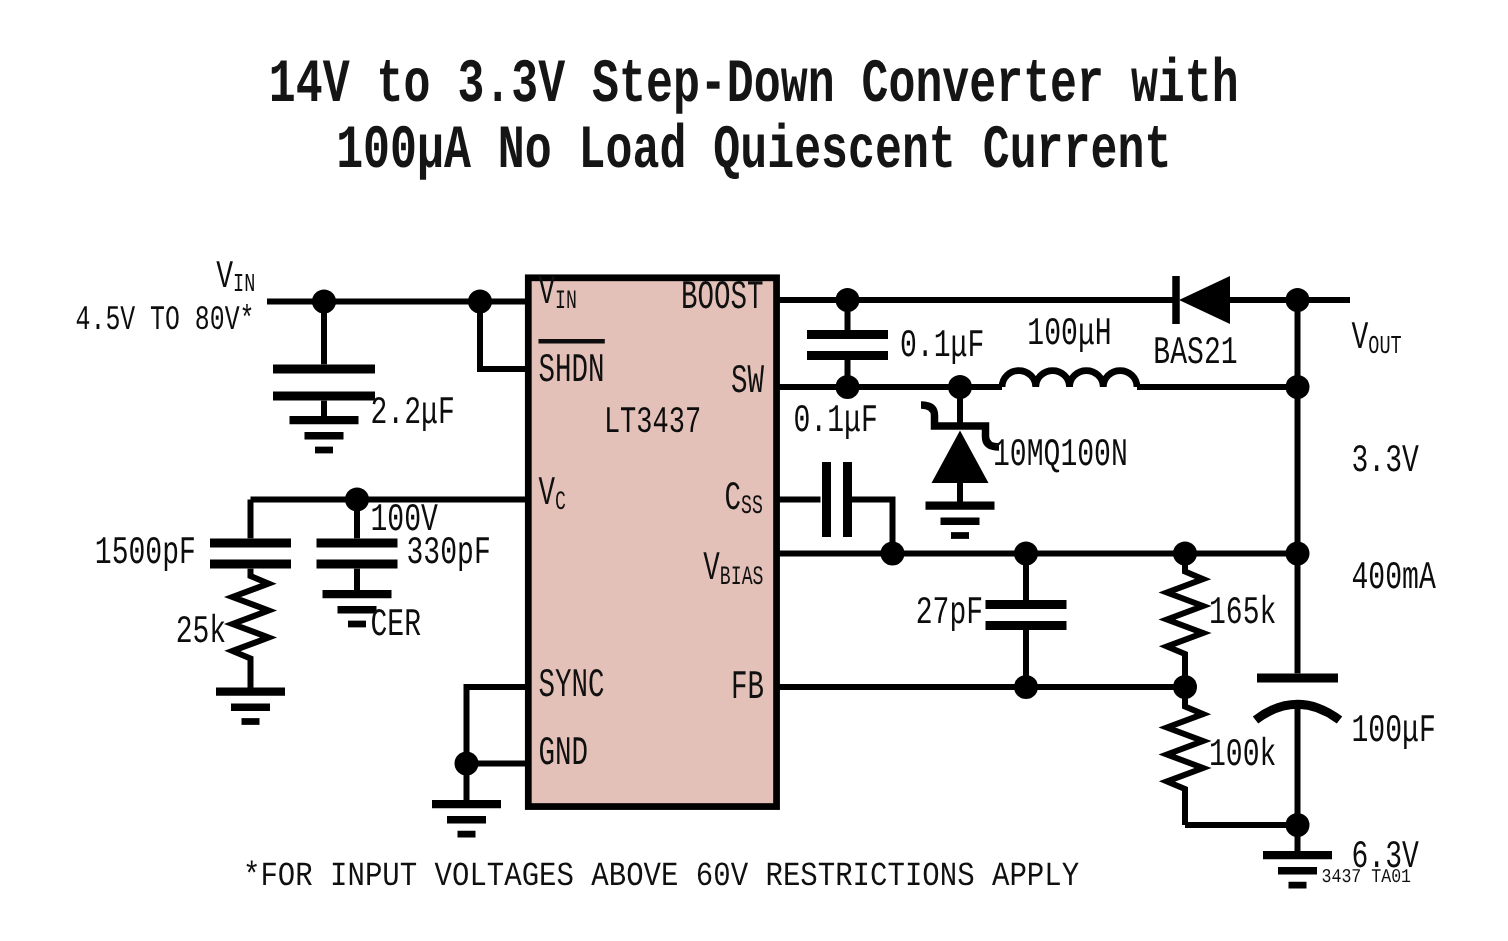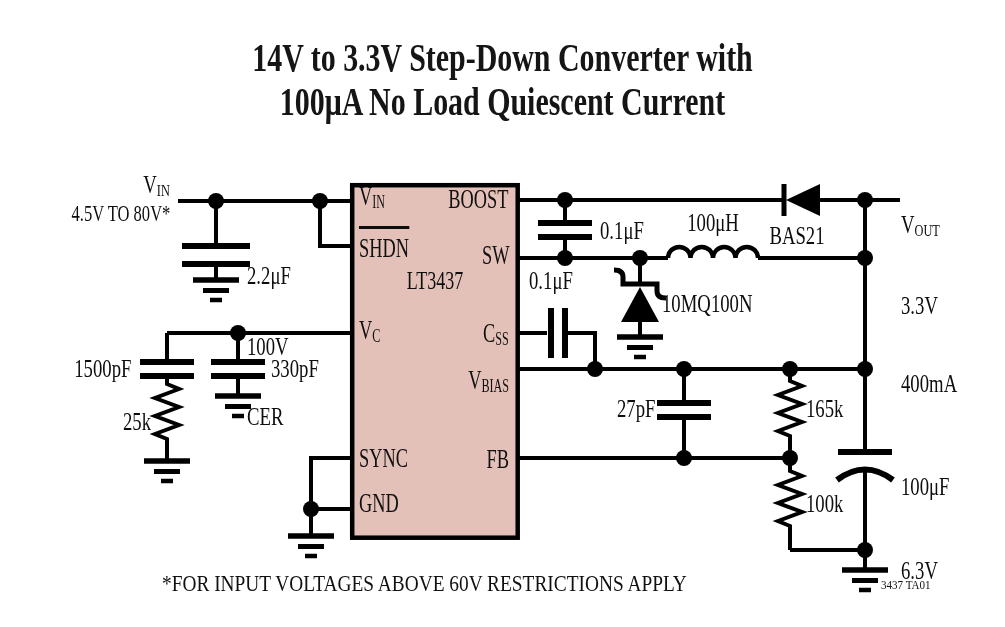--- a/index.html
+++ b/index.html
@@ -1,17 +1,17 @@
 <!DOCTYPE html>
 <html><head>
 <meta charset="utf-8">
 <style>
   html,body{margin:0;padding:0;background:#ffffff;}
   #page{position:relative;width:1005px;height:627px;background:#ffffff;overflow:hidden;
-        font-family:Liberation Serif, serif;color:#0d0d0d;}
+        font-family:Liberation Mono, monospace;color:#0d0d0d;}
   svg{position:absolute;left:0;top:0;}
   .t{position:absolute;white-space:pre;font-size:26px;line-height:27px;color:#0d0d0d;
      transform:scaleX(0.72);transform-origin:0 0;}
   .tr{transform-origin:100% 0;text-align:right;}
   .tc{transform-origin:50% 0;text-align:center;}
   .pin{position:absolute;white-space:pre;font-size:27px;line-height:28px;color:#101010;
        transform:scaleX(0.68);transform-origin:0 0;}
   .pinr{transform-origin:100% 0;text-align:right;}
   .sb{font-size:0.66em;position:relative;top:0.15em;letter-spacing:0;}
   .ovl{display:inline-block;border-top:3px solid #0d0d0d;padding-top:5px;}

